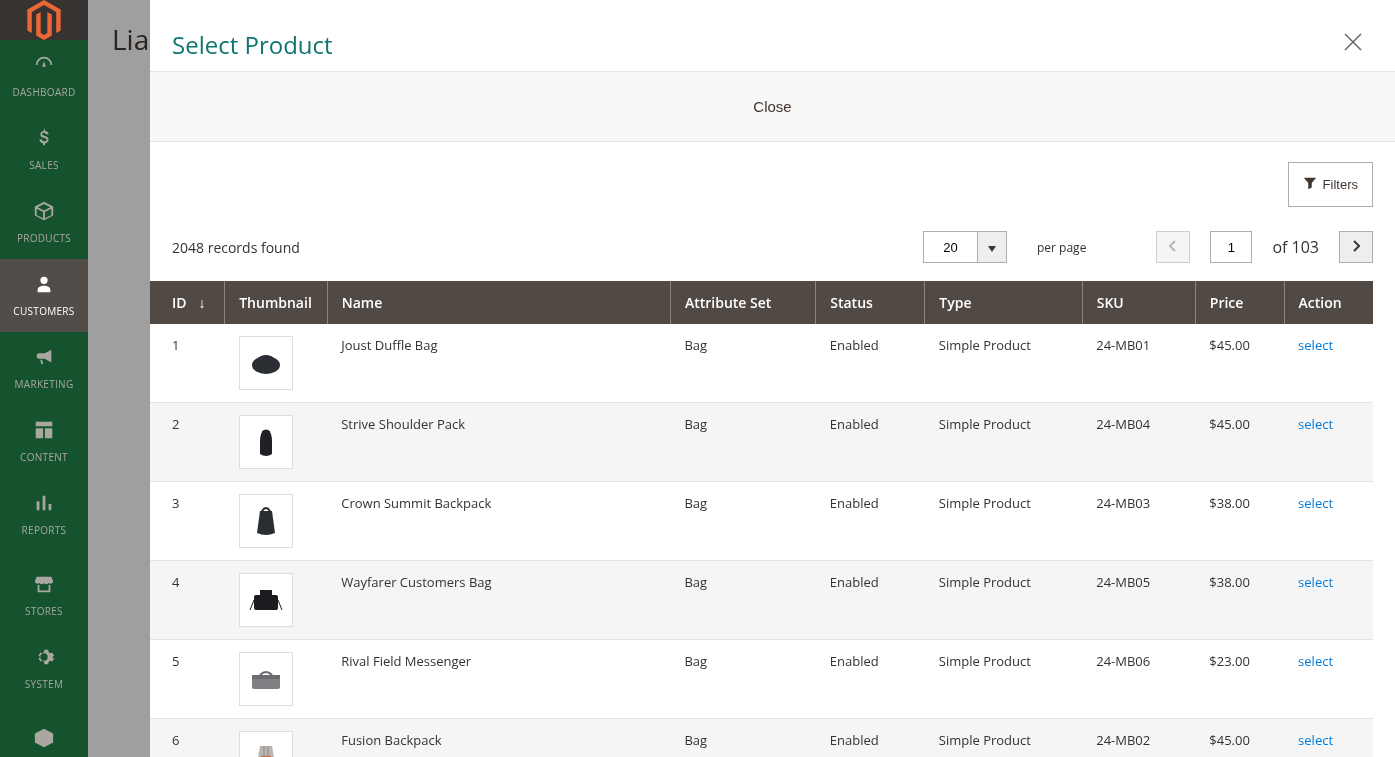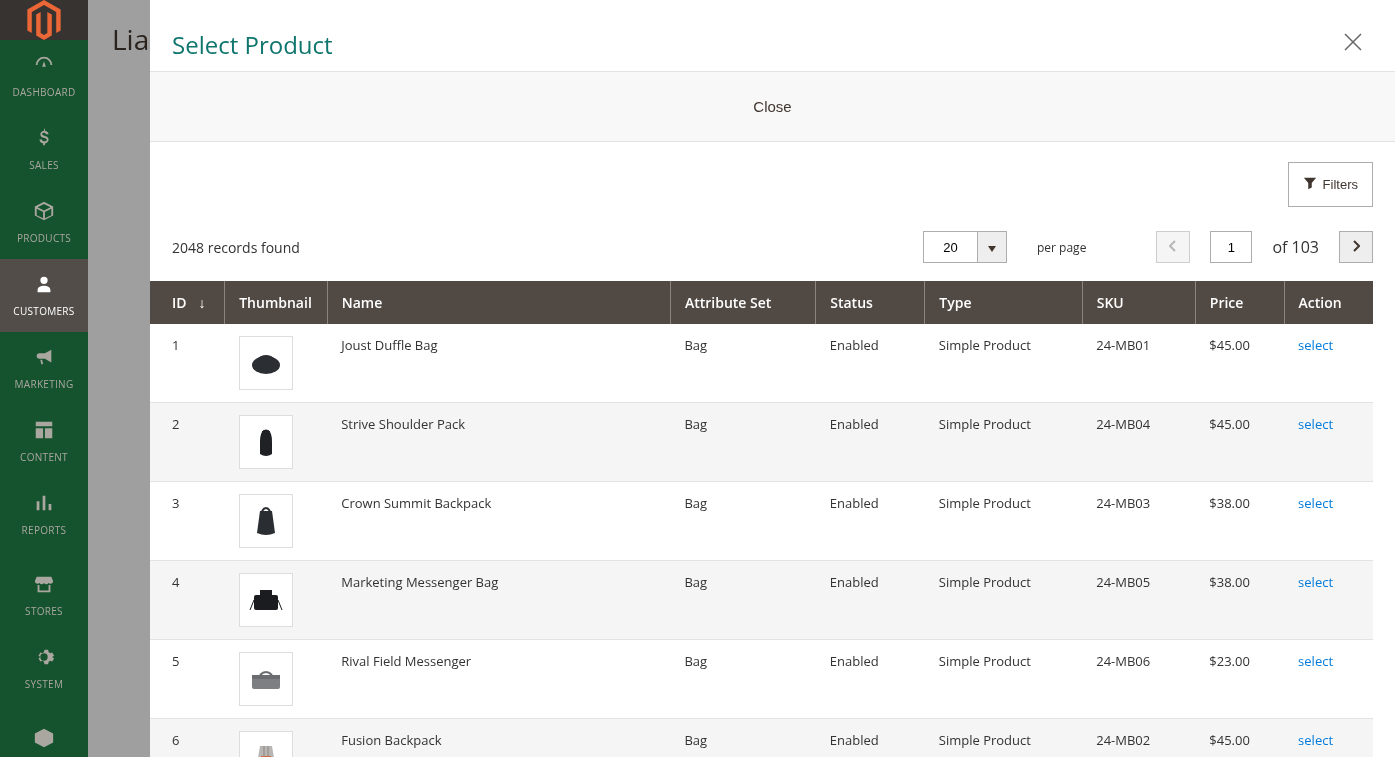--- a/index.html
+++ b/index.html
@@ -281,21 +281,21 @@
             <td>4</td>
             <td>
               <div class="thumb">
                 <svg viewBox="0 0 40 40">
                   <rect x="8" y="15" width="24" height="15" rx="2" fill="#1a1c1f"></rect>
                   <path d="M8 20 L4 30 M32 20 L36 30" stroke="#1a1c1f"></path>
                   <rect x="14" y="10" width="12" height="5" fill="#1a1c1f"></rect>
                 </svg>
               </div>
             </td>
-            <td>Marketing Messenger Bag</td>
+            <td>Wayfarer Customers Bag</td>
             <td>Bag</td>
             <td>Enabled</td>
             <td>Simple Product</td>
             <td>24-MB05</td>
             <td>$38.00</td>
             <td><a class="select-link">select</a></td>
           </tr>
           <tr>
             <td>5</td>
             <td>

